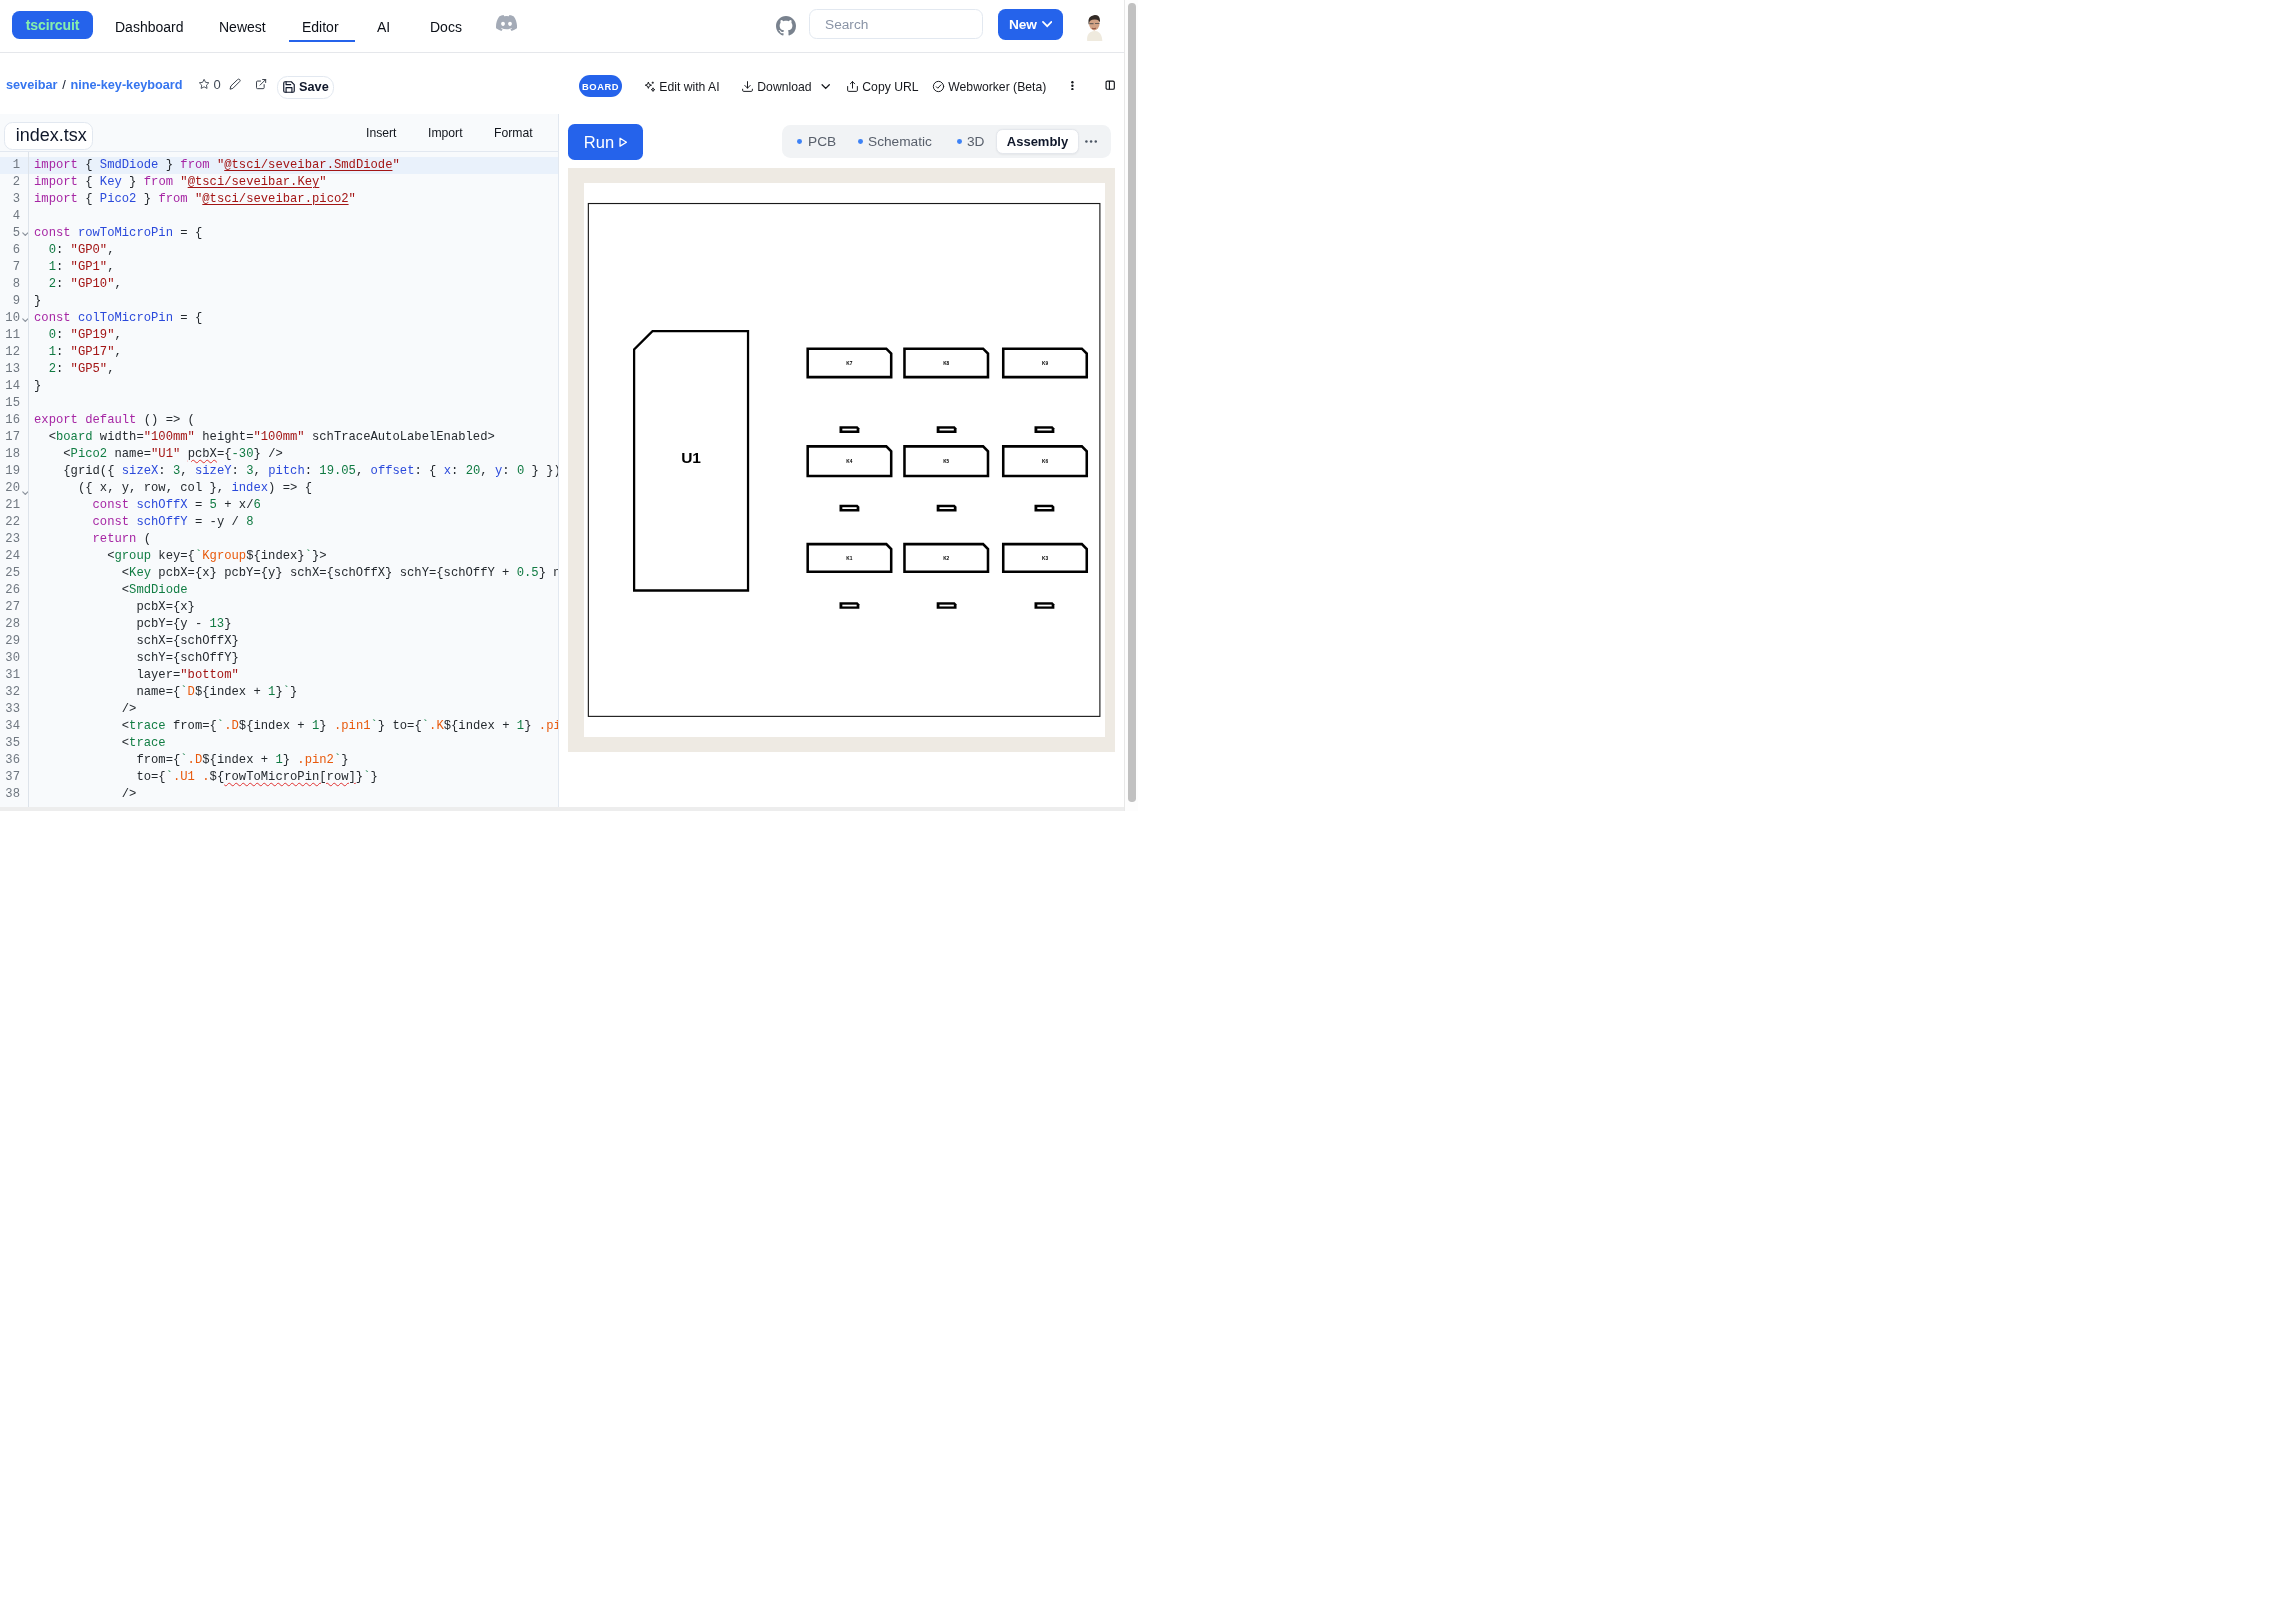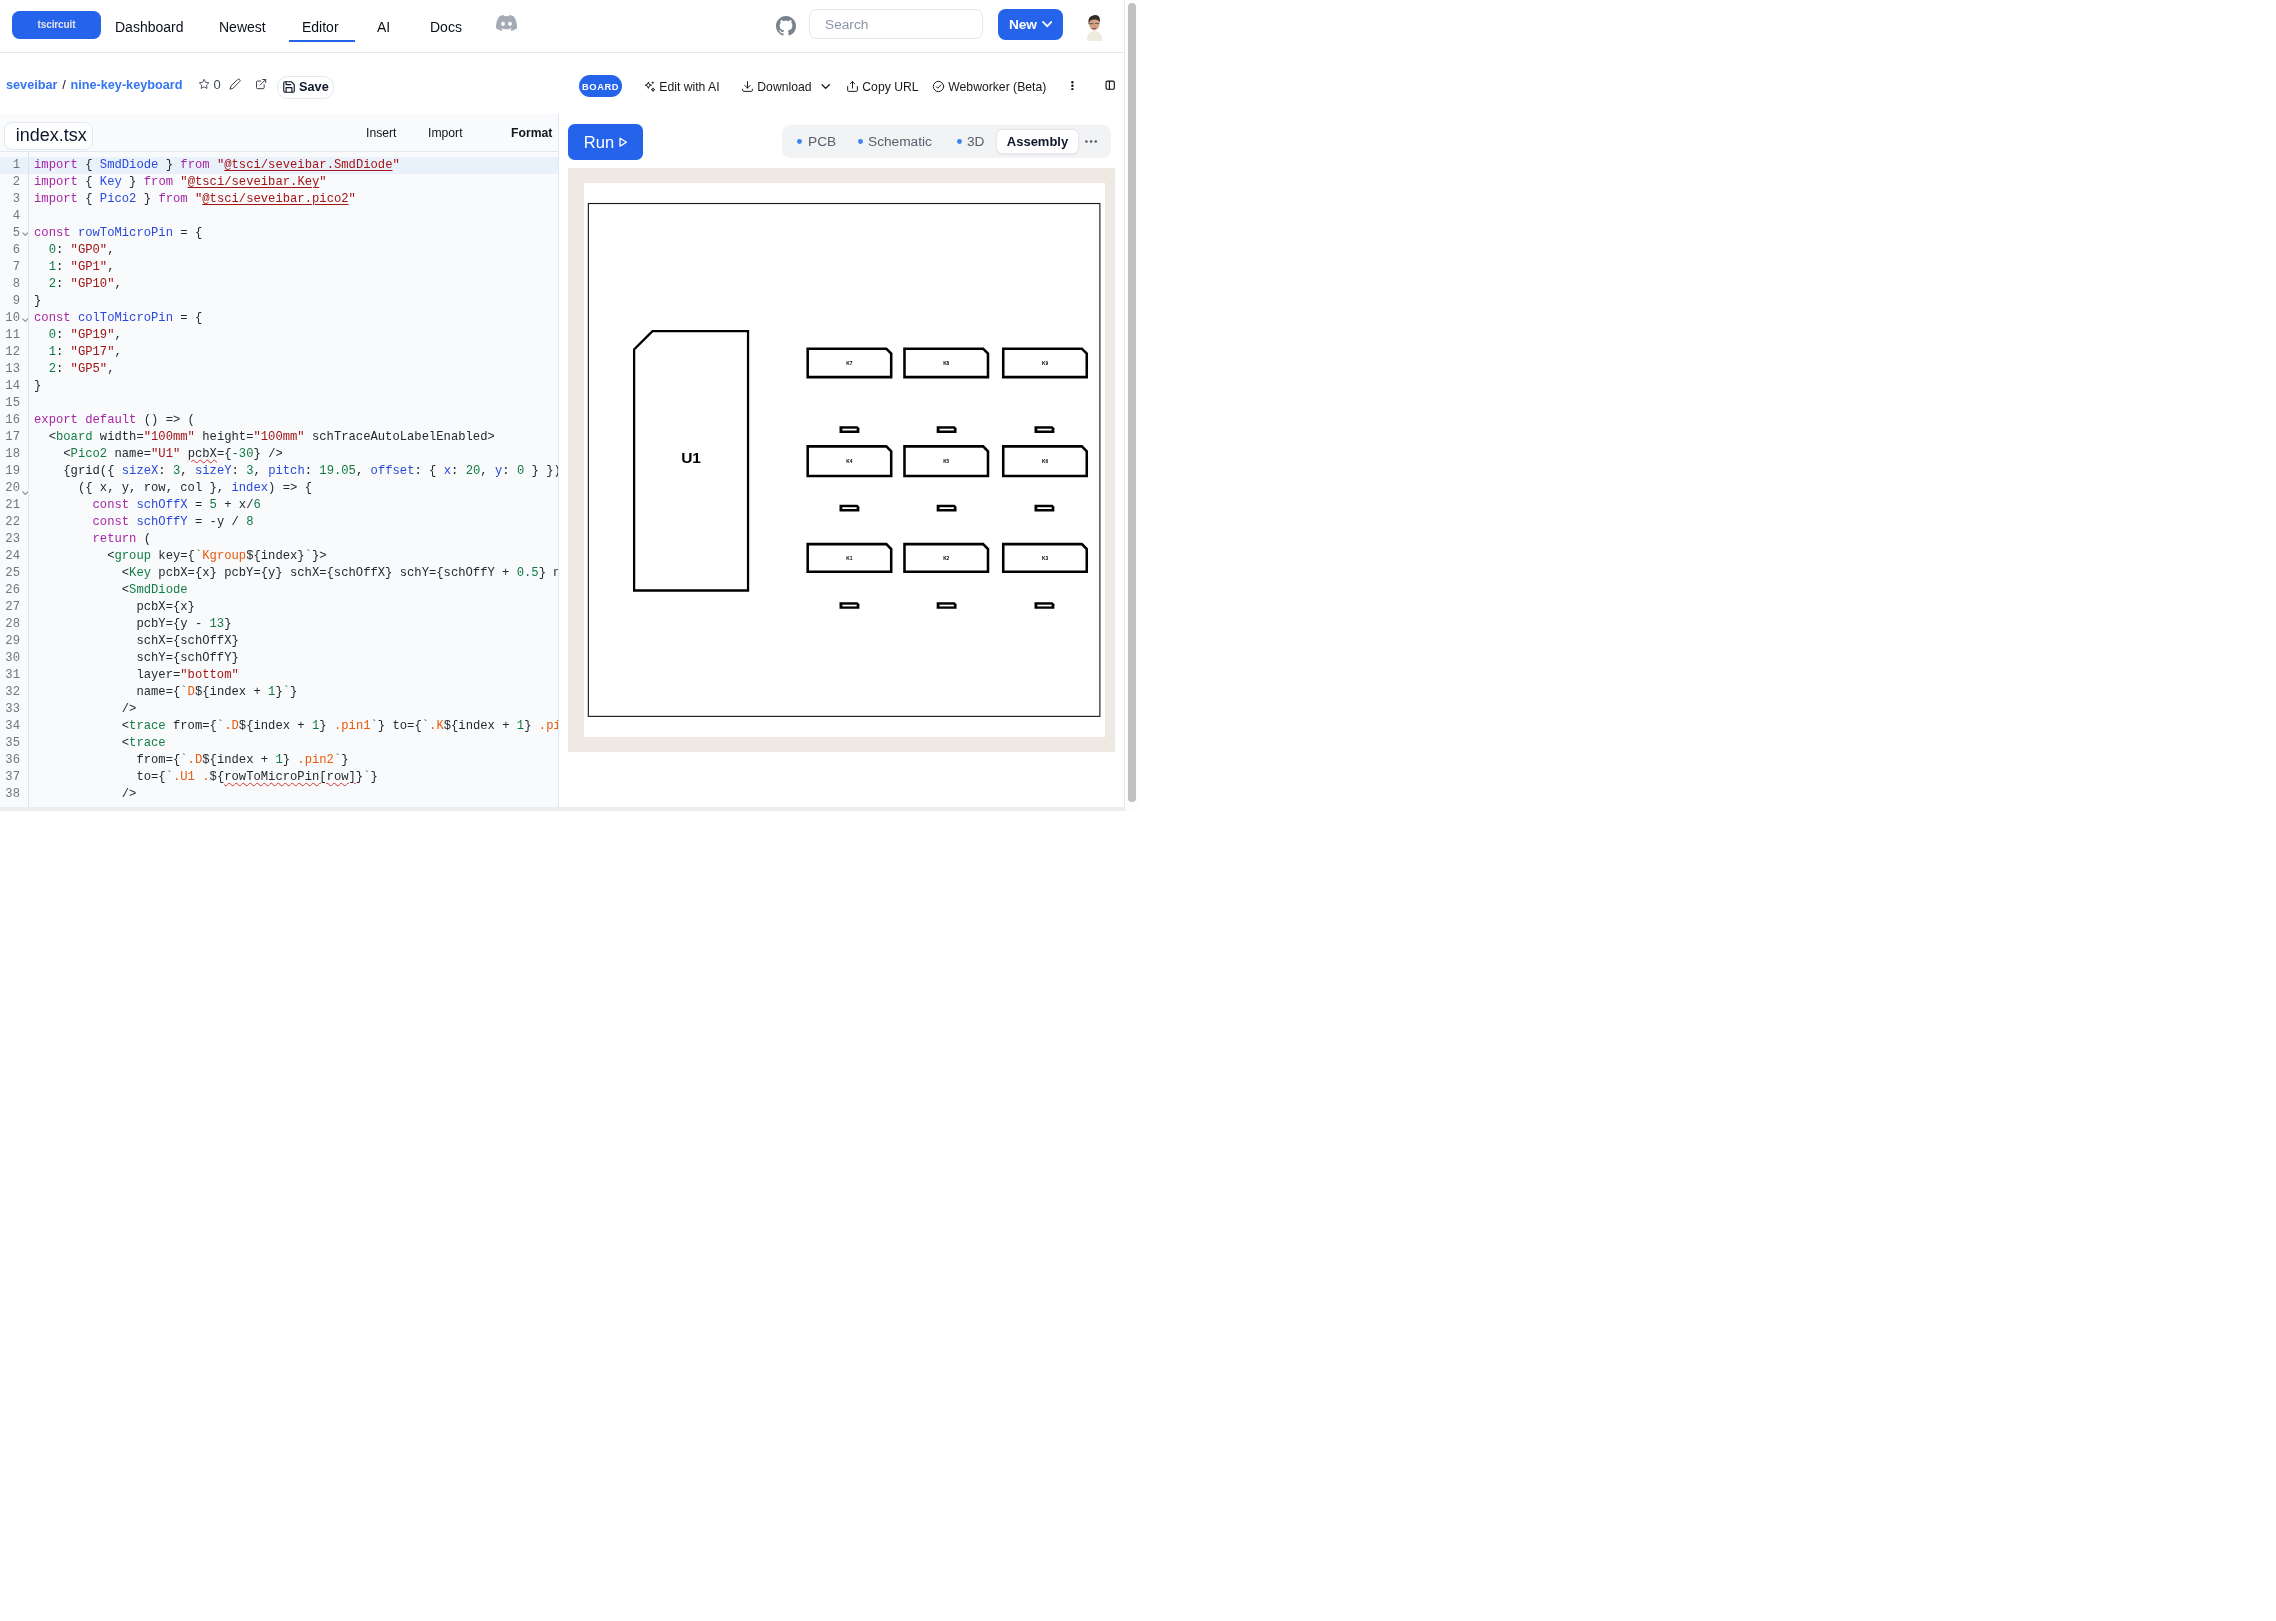--- a/index.html
+++ b/index.html
@@ -2,22 +2,22 @@
 <html style="font-size:15px"><head>
 <meta charset="utf-8">
 <style>
   * { margin:0; padding:0; box-sizing:border-box; }
   html,body { width:1138px; height:811px; overflow:hidden; background:#fff;
     font-family:"Liberation Sans", sans-serif; }
   .abs { position:absolute; }
   
   #nav { position:absolute; left:0; top:0; width:1138px; height:53px; background:#fff;
     border-bottom:0.9px solid #e5e7eb; }
-  #logo { position:absolute; left:12px; top:10.8px; width:89px; height:28px;
-    background:#2563eb; border-radius:7.5px; color:#e5e5e5; font-weight:700; font-size:10px;
+  #logo { position:absolute; left:12px; top:10.8px; width:81px; height:28px;
+    background:#2563eb; border-radius:7.5px; color:#86efac; font-weight:700; font-size:14px;
     display:flex; align-items:center; justify-content:center; letter-spacing:-0.1px;}
   .navlink { position:absolute; top:0; height:53px; display:flex; align-items:center;
     font-size:14px; font-weight:400; color:#0b0f17; }
   #editor-underline { position:absolute; left:289px; top:40px; width:66px; height:2.4px;
     background:#2563eb; }
   
   #search { position:absolute; left:809px; top:9.4px; width:174px; height:30px;
     border:0.9px solid #e2e8f0; border-radius:7.5px; background:#fff; color:#8a94a6;
     font-size:13.7px; display:flex; align-items:center; padding-left:15px; }
   #newbtn { position:absolute; left:998px; top:8.8px; width:65px; height:31px;
@@ -181,21 +181,21 @@
 
 <div id="left">
   <div id="activeline"></div>
   <div id="edtoolbar">
     <div id="filesel">index.tsx<svg style="margin-left:7.5px;" width="8.5" height="12.2" viewBox="0 0 10 14" fill="none" stroke="#64748b" stroke-width="1.6" stroke-linecap="round" stroke-linejoin="round">
           <path d="M1.5 5L5 1.5 8.5 5"></path>
           <path d="M1.5 9L5 12.5 8.5 9"></path>
         </svg></div>
     <div class="edmenu" style="left:366px;">Insert</div>
     <div class="edmenu" style="left:428px;">Import</div>
-    <div class="edmenu" style="left:511px;font-weight:bold;">Format</div>
+    <div class="edmenu" style="left:494px;">Format</div>
   </div>
   <div id="gutter">1
 2
 3
 4
 5
 6
 7
 8
 9

